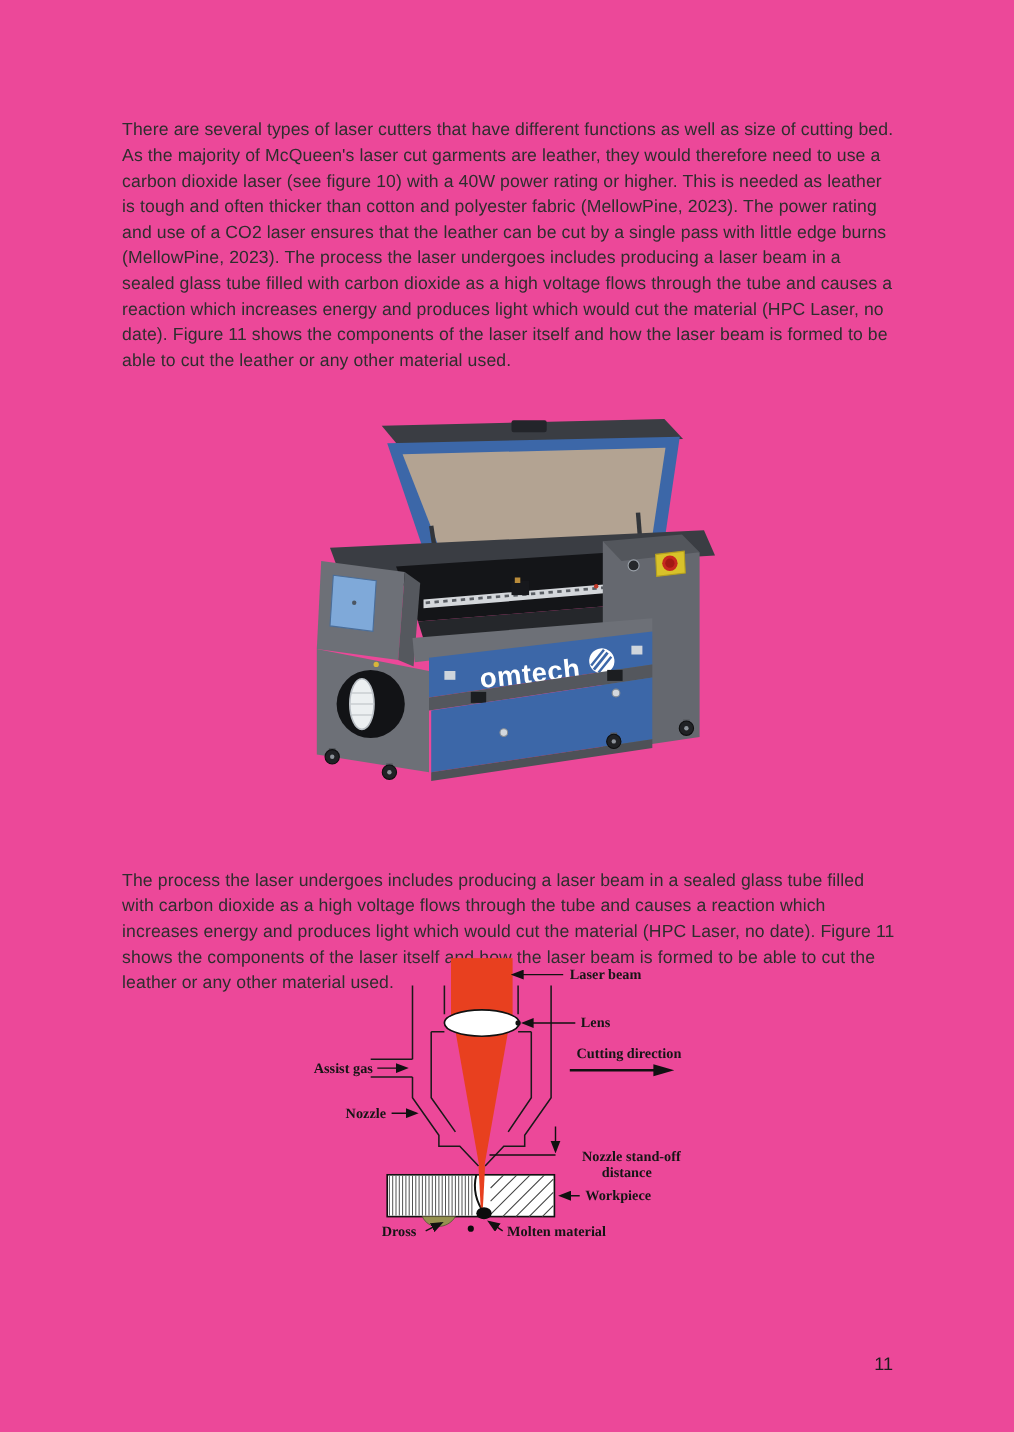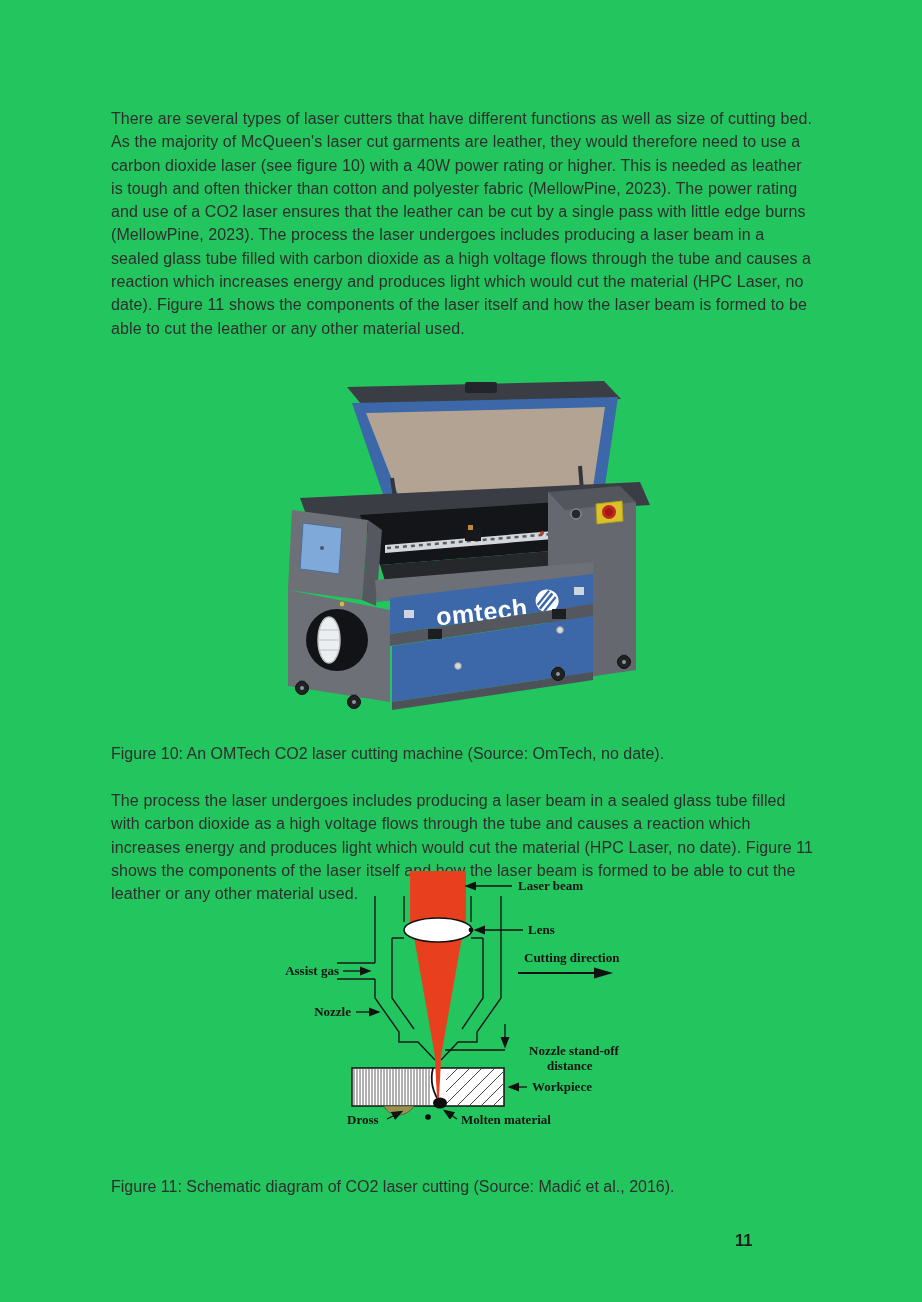--- a/index.html
+++ b/index.html
@@ -1,29 +1,29 @@
 <!DOCTYPE html>
 <html><head>
 <meta charset="utf-8">
 <style>
   html,body{margin:0;padding:0;background:#ffffff;}
   .page{
-    position:relative;width:922px;height:1302px;background:#22c55e;overflow:hidden;
+    position:relative;width:922px;height:1302px;background:#ec4899;overflow:hidden;
     font-family:"Liberation Sans",sans-serif;color:#2e2e2e;
   }
   .para{
     position:absolute;left:111px;width:703px;font-size:16px;line-height:23.3px;
     letter-spacing:0.1px;text-align:left;
   }
   .caption{
     position:absolute;left:111px;width:703px;font-size:16px;line-height:23px;
   }
   .page-number{
-    position:absolute;left:735px;width:112px;top:1231px;text-align:left;
-    font-size:16.5px;font-weight:bold;color:#1d1d1d;
+    position:absolute;left:700px;width:112px;top:1231px;text-align:right;
+    font-size:16.5px;font-weight:normal;color:#1d1d1d;
   }
   .figwrap{position:absolute;}
   svg text.dlabel{
     font-family:"Liberation Serif",serif;font-weight:bold;font-size:13px;fill:#151515;
   }
   svg text.brand{
     font-family:"Liberation Sans",sans-serif;font-weight:bold;font-size:25px;fill:#ffffff;
     letter-spacing:0.5px;
   }
 </style>
@@ -122,21 +122,20 @@
           <g transform="translate(344,284)">
               <rect x="-3" y="-8" width="6" height="7" fill="#55585e" stroke="none"></rect>
               <circle r="6.5" fill="#202225"></circle>
               <circle r="2" fill="#8d939a" stroke="none"></circle>
             </g>
         </g>
       </g>
     </svg>
   </div>
 
-  <div class="caption" style="top:742px;">Figure 10: An OMTech CO2 laser cutting machine (Source: OmTech, no date).</div>
 
   <div class="para" style="top:789px;">The process the laser undergoes includes producing a laser beam in a sealed glass tube filled with carbon dioxide as a high voltage flows through the tube and causes a reaction which increases energy and produces light which would cut the material (HPC Laser, no date). Figure 11 shows the components of the laser itself and how the laser beam is formed to be able to cut the leather or any other material used.</div>
 
   <div class="figwrap" style="left:281px;top:866px;">
     <svg width="340" height="266" viewBox="0 0 340 266">
       <defs>
         <marker id="ah" markerWidth="9" markerHeight="7" refX="7" refY="3.5" orient="auto">
           <polygon points="0,0 9,3.5 0,7" fill="#111"></polygon>
         </marker>
       </defs>
@@ -194,17 +193,16 @@
       <text class="dlabel" x="58" y="109" text-anchor="end">Assist gas</text>
       <text class="dlabel" x="70" y="150" text-anchor="end">Nozzle</text>
       <text class="dlabel" x="248" y="189">Nozzle stand-off</text>
       <text class="dlabel" x="266" y="204">distance</text>
       <text class="dlabel" x="251" y="225">Workpiece</text>
       <text class="dlabel" x="66" y="258">Dross</text>
       <text class="dlabel" x="180" y="258">Molten material</text>
     </svg>
   </div>
 
-  <div class="caption" style="top:1175px;">Figure 11: Schematic diagram of CO2 laser cutting (Source: Madić et al., 2016).</div>
 
   <div class="page-number">11</div>
 
 </div>
 
 </body></html>

